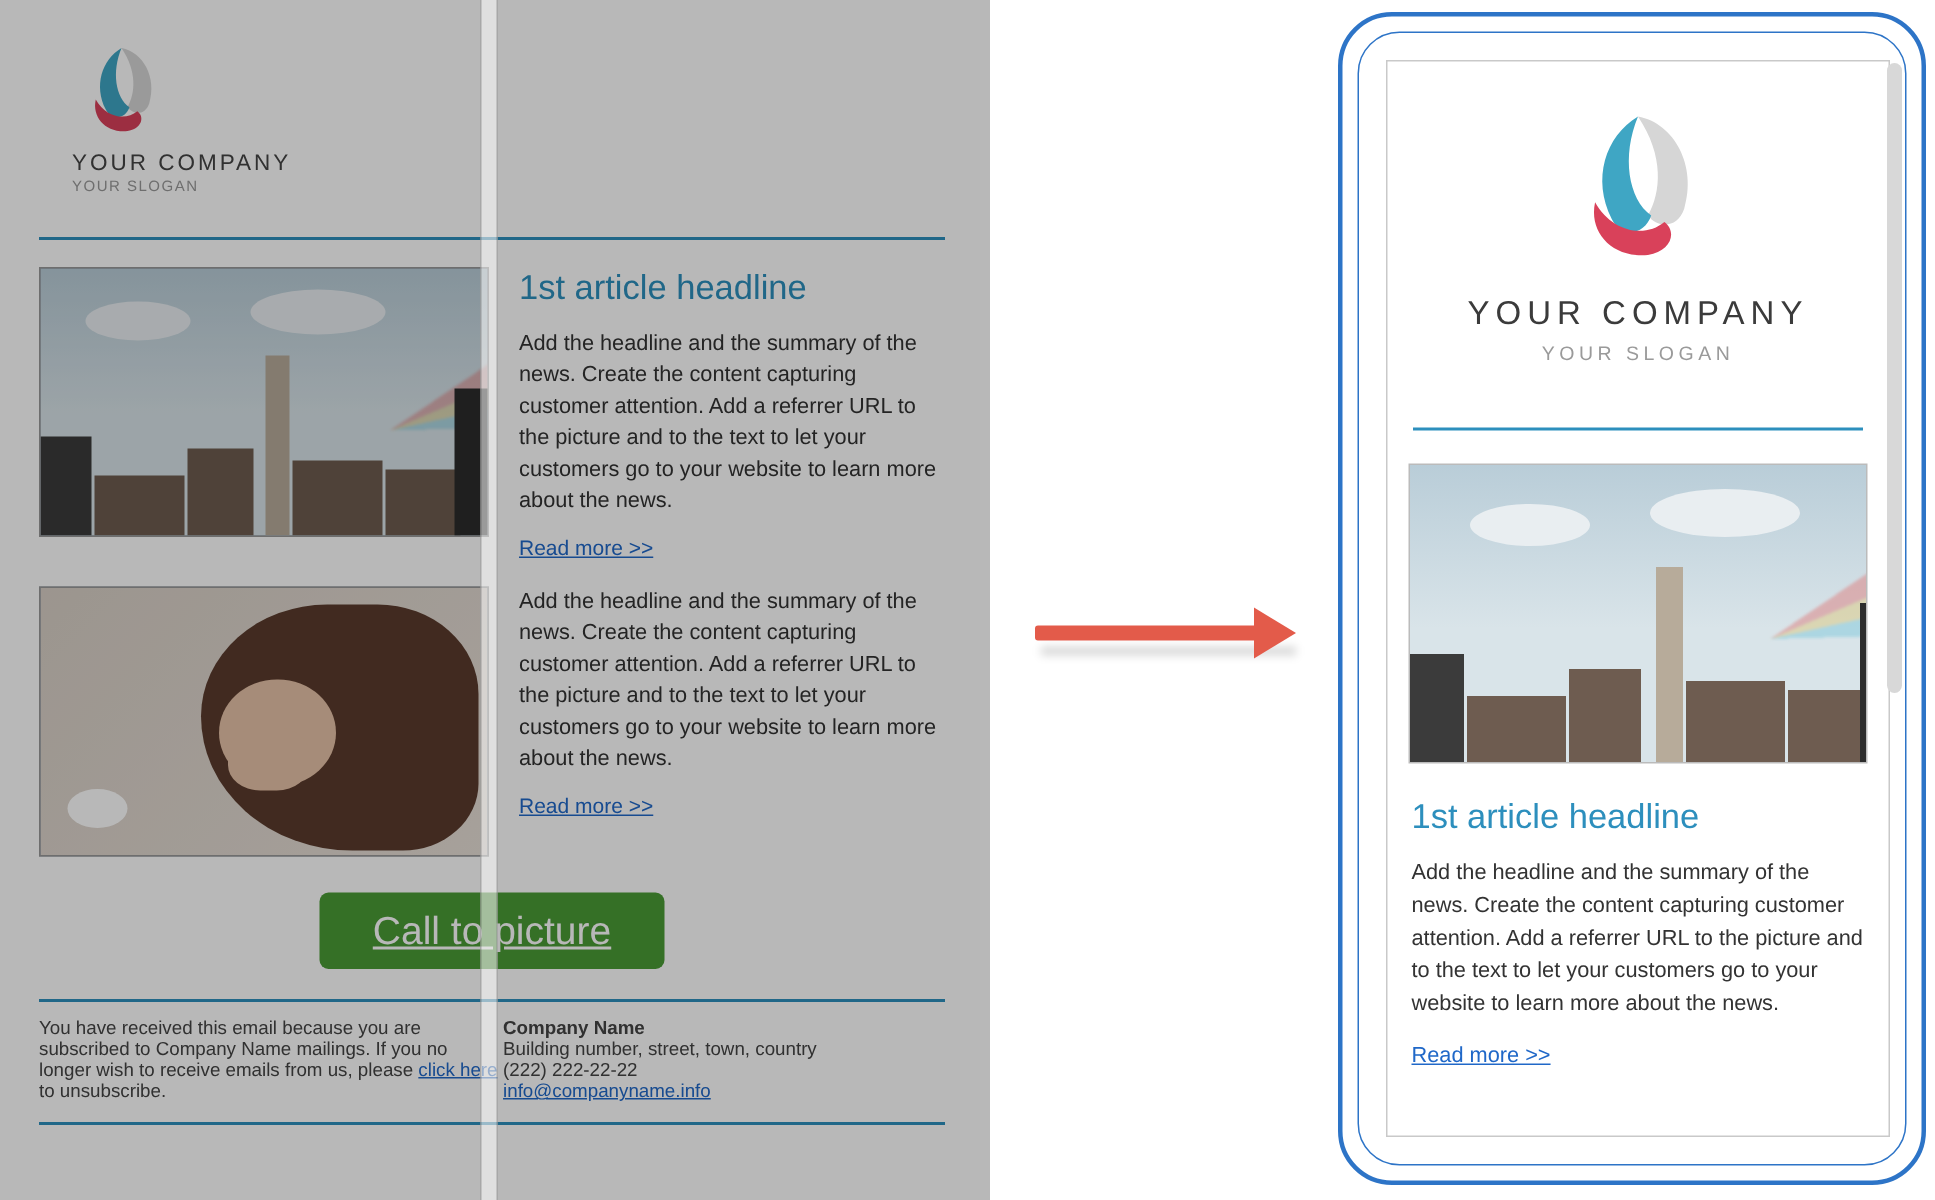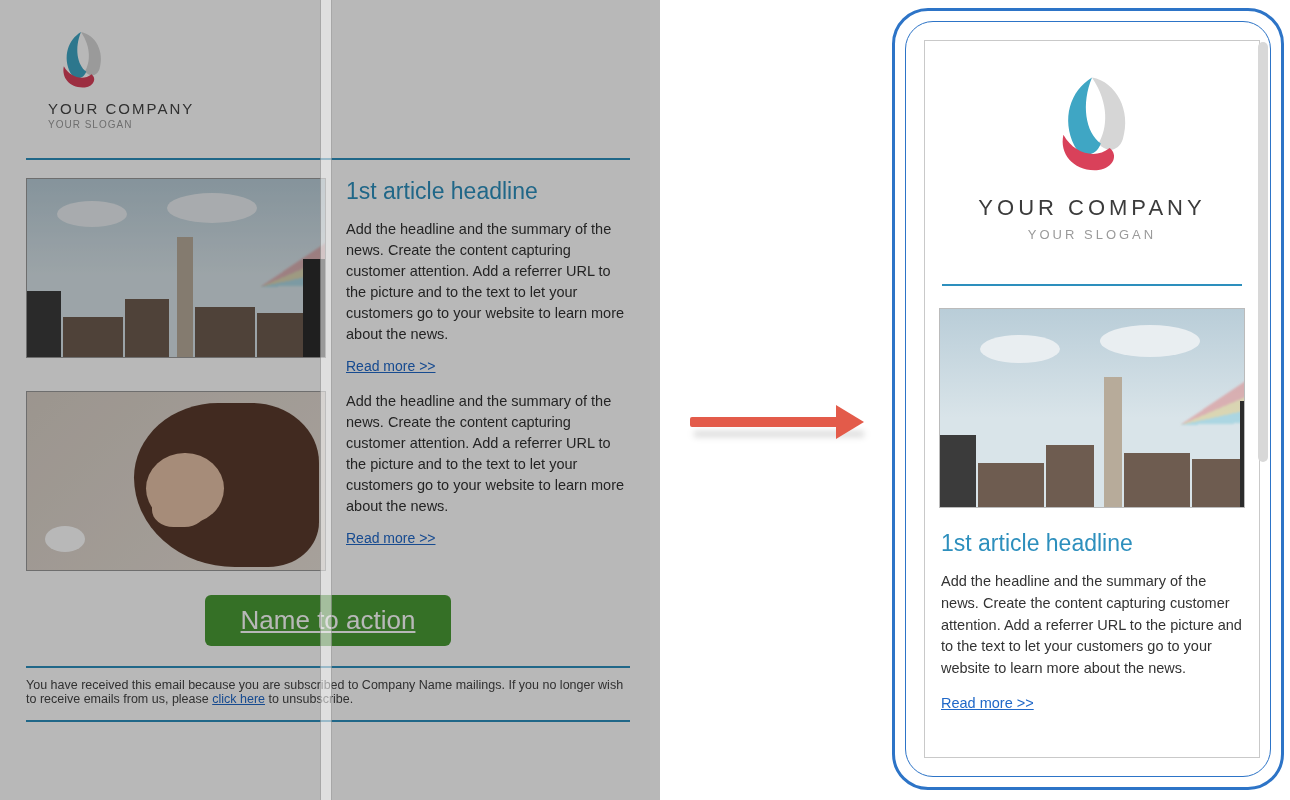--- a/index.html
+++ b/index.html
@@ -122,28 +122,34 @@
           <div class="ph-face"></div>
           <div class="ph-hand"></div>
         </div>
         <div class="art-body">
           <p class="summary">Add the headline and the summary of the news. Create the content capturing customer attention. Add a referrer URL to the picture and to the text to let your customers go to your website to learn more about the news.</p>
           <a class="rm" href="#">Read more &gt;&gt;</a>
         </div>
       </div>
 
       <div class="cta-row">
-        <a class="cta" href="#">Name to action</a>
+        <a class="cta" href="#">Call to picture</a>
       </div>
 
       <div class="hr2"></div>
 
       <div class="footer">
         <div class="f-left">
           <span>You have received this email because you are subscribed to Company Name mailings. If you no longer wish to receive emails from us, please </span><a href="#" class="link">click here</a><span> to unsubscribe.</span>
+        </div>
+        <div class="f-right">
+          <div class="b">Company Name</div>
+          <div>Building number, street, town, country</div>
+          <div>(222) 222-22-22</div>
+          <a href="#" class="link">info@companyname.info</a>
         </div>
       </div>
       <div class="hr2" style="margin-top:14px"></div>
     </div>
     <div class="rule-col"></div>
     <div class="dim"></div>
   </div>
 
   <div class="arrow">
     <div class="arrow-shadow"></div>

